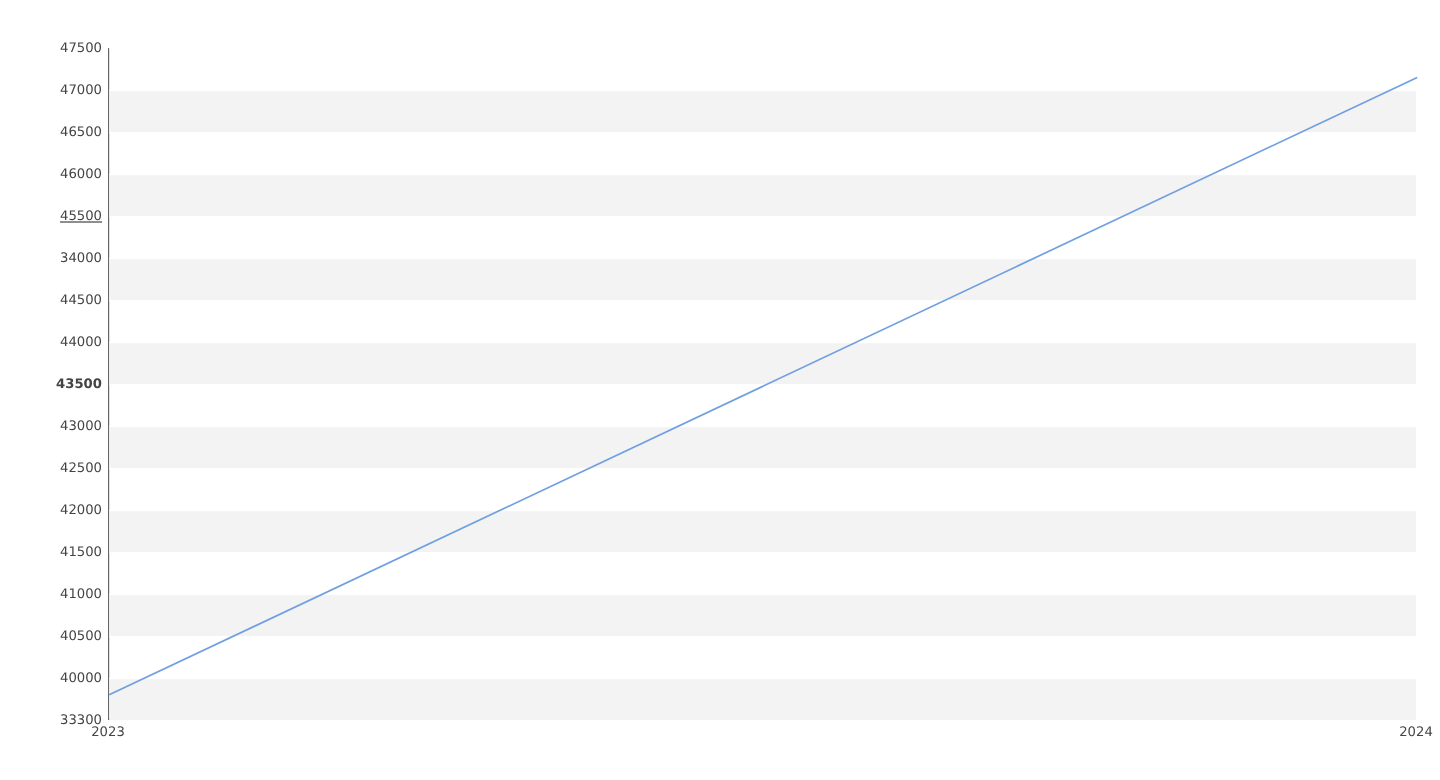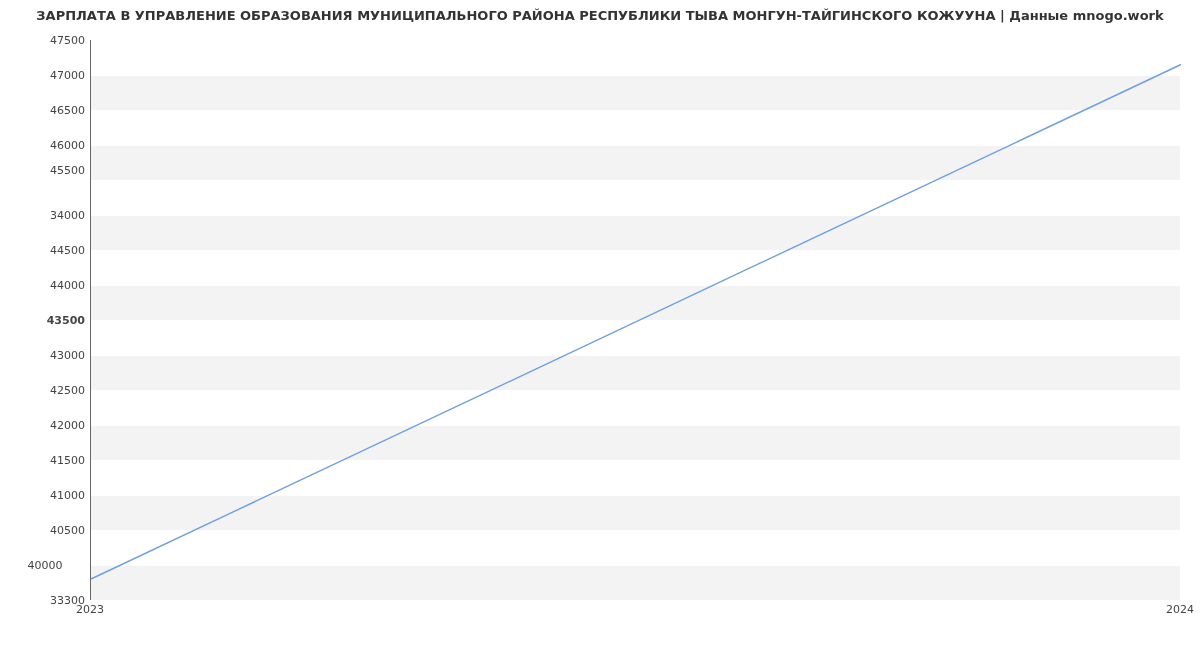--- a/index.html
+++ b/index.html
@@ -75,21 +75,20 @@
   .data-line {
     stroke: #6f9fe0;
     stroke-width: 1.4;
     fill: none;
   }
 </style>
 </head>
 <body>
 
 <div class="chart-wrap">
-  <div class="title">ЗАРПЛАТА В УПРАВЛЕНИЕ ОБРАЗОВАНИЯ МУНИЦИПАЛЬНОГО РАЙОНА РЕСПУБЛИКИ ТЫВА МОНГУН-ТАЙГИНСКОГО КОЖУУНА | Данные mnogo.work</div>
   <div class="plot" id="plot">
       <div class="band" style="top: 35px; height: 35px;"></div>
       <div class="band" style="top: 105px; height: 35px;"></div>
       <div class="band" style="top: 175px; height: 35px;"></div>
       <div class="band" style="top: 245px; height: 35px;"></div>
       <div class="band" style="top: 315px; height: 35px;"></div>
       <div class="band" style="top: 385px; height: 35px;"></div>
       <div class="band" style="top: 455px; height: 35px;"></div>
       <div class="band" style="top: 525px; height: 35px;"></div>
     <div class="grid-line" style="top: 560px;"></div>
@@ -107,31 +106,31 @@
       <div class="grid-line" style="top: 140px;"></div>
       <div class="grid-line" style="top: 105px;"></div>
       <div class="grid-line" style="top: 70px;"></div>
       <div class="grid-line" style="top: 35px;"></div>
       <div class="grid-line" style="top: 0px;"></div>
       <svg class="line-layer" id="line-layer">
         <polyline points="0,539 1090,24.5" class="data-line"></polyline>
       </svg>
   </div>
 <div class="y-tick-label" style="top: 600px;">33300</div>
-    <div class="y-tick-label" style="top: 565px; text-align: center;">40000</div>
+    <div class="y-tick-label" style="top: 565px;">40000</div>
     <div class="y-tick-label" style="top: 530px;">40500</div>
     <div class="y-tick-label" style="top: 495px;">41000</div>
     <div class="y-tick-label" style="top: 460px;">41500</div>
     <div class="y-tick-label" style="top: 425px;">42000</div>
     <div class="y-tick-label" style="top: 390px;">42500</div>
     <div class="y-tick-label" style="top: 355px;">43000</div>
     <div class="y-tick-label" style="top: 320px; font-weight: bold;">43500</div>
     <div class="y-tick-label" style="top: 285px;">44000</div>
     <div class="y-tick-label" style="top: 250px;">44500</div>
     <div class="y-tick-label" style="top: 215px;">34000</div>
-    <div class="y-tick-label" style="top: 170px;">45500</div>
+    <div class="y-tick-label" style="top: 180px; text-decoration: underline;">45500</div>
     <div class="y-tick-label" style="top: 145px;">46000</div>
     <div class="y-tick-label" style="top: 110px;">46500</div>
     <div class="y-tick-label" style="top: 75px;">47000</div>
     <div class="y-tick-label" style="top: 40px;">47500</div>
     <div class="x-tick-label" style="left: 90px;">2023</div>
     <div class="x-tick-label" style="left: 1180px;">2024</div>
   </div>
 
 </body></html>

